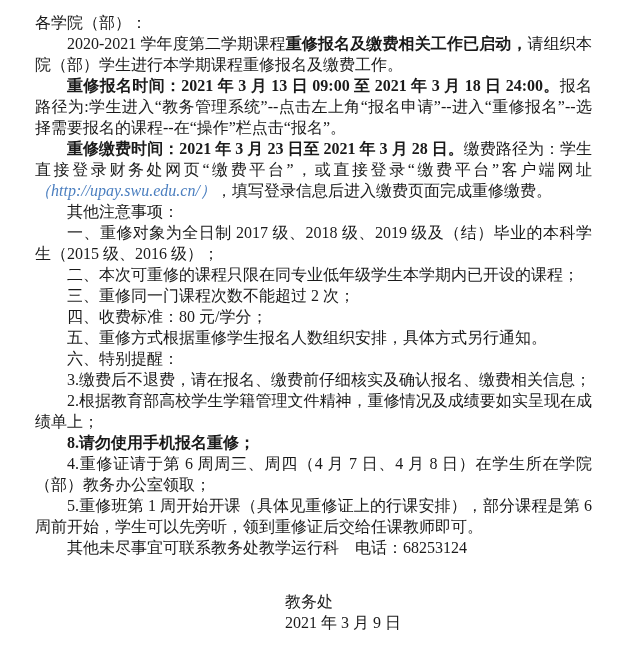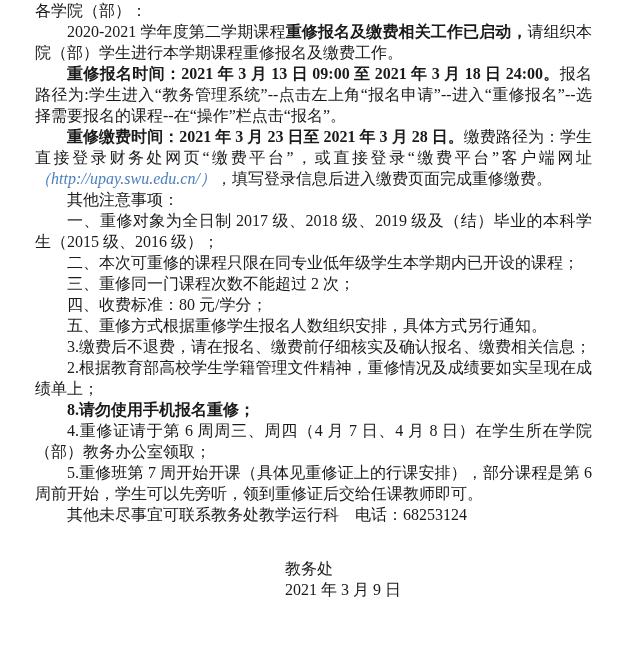--- a/index.html
+++ b/index.html
@@ -10,21 +10,21 @@
   body {
     width: 624px;
     height: 649px;
     overflow: hidden;
     font-family: "Liberation Serif", "DejaVu Serif", serif;
     font-size: 16px;
     line-height: 21px;
     color: var(--text-color, #1a1a1a);
   }
   .doc {
-    padding: 0 32px 0 35px;
+    padding: 12px 32px 0 35px;
     box-sizing: border-box;
     width: 624px;
   }
   p.para {
     margin: 0;
     padding: 0;
     text-align: justify;
   }
   p.para.indent {
     text-indent: 2em;
@@ -55,24 +55,25 @@
       <p class="para"><span>各学院（部）：</span></p>
       <p class="para indent"><span>2020-2021 学年度第二学期课程</span><span class="bold">重修报名及缴费相关工作已启动，</span><span>请组织本院（部）学生进行本学期课程重修报名及缴费工作。</span></p>
       <p class="para indent"><span class="bold">重修报名时间：2021 年 3 月 13 日 09:00 至 2021 年 3 月 18 日 24:00。</span><span>报名路径为:学生进入“教务管理系统”--点击左上角“报名申请”--进入“重修报名”--选择需要报名的课程--在“操作”栏点击“报名”。</span></p>
       <p class="para indent"><span class="bold">重修缴费时间：2021 年 3 月 23 日至 2021 年 3 月 28 日。</span><span>缴费路径为：学生直接登录财务处网页“缴费平台”，或直接登录“缴费平台”客户端网址</span><span class="link">（http://upay.swu.edu.cn/）</span><span>，填写登录信息后进入缴费页面完成重修缴费。</span></p>
       <p class="para indent"><span>其他注意事项：</span></p>
       <p class="para indent"><span>一、重修对象为全日制 2017 级、2018 级、2019 级及（结）毕业的本科学生（2015 级、2016 级）；</span></p>
       <p class="para indent"><span>二、本次可重修的课程只限在同专业低年级学生本学期内已开设的课程；</span></p>
       <p class="para indent"><span>三、重修同一门课程次数不能超过 2 次；</span></p>
       <p class="para indent"><span>四、收费标准：80 元/学分；</span></p>
       <p class="para indent"><span>五、重修方式根据重修学生报名人数组织安排，具体方式另行通知。</span></p>
+      <p class="para indent"><span>六、特别提醒：</span></p>
       <p class="para indent"><span>3.缴费后不退费，请在报名、缴费前仔细核实及确认报名、缴费相关信息；</span></p>
       <p class="para indent"><span>2.根据教育部高校学生学籍管理文件精神，重修情况及成绩要如实呈现在成绩单上；</span></p>
       <p class="para indent"><span class="bold">8.请勿使用手机报名重修；</span></p>
       <p class="para indent"><span>4.重修证请于第 6 周周三、周四（4 月 7 日、4 月 8 日）在学生所在学院（部）教务办公室领取；</span></p>
-      <p class="para indent"><span>5.重修班第 7 周开始开课（具体见重修证上的行课安排），部分课程是第 6 周前开始，学生可以先旁听，领到重修证后交给任课教师即可。</span></p>
+      <p class="para indent"><span>5.重修班第 1 周开始开课（具体见重修证上的行课安排），部分课程是第 6 周前开始，学生可以先旁听，领到重修证后交给任课教师即可。</span></p>
       <p class="para indent"><span>其他未尽事宜可联系教务处教学运行科　电话：68253124</span></p>
     </div>
   <div class="signature">
     <div>教务处</div>
     <div>2021 年 3 月 9 日</div>
   </div>
 </div>
 
 </body></html>

